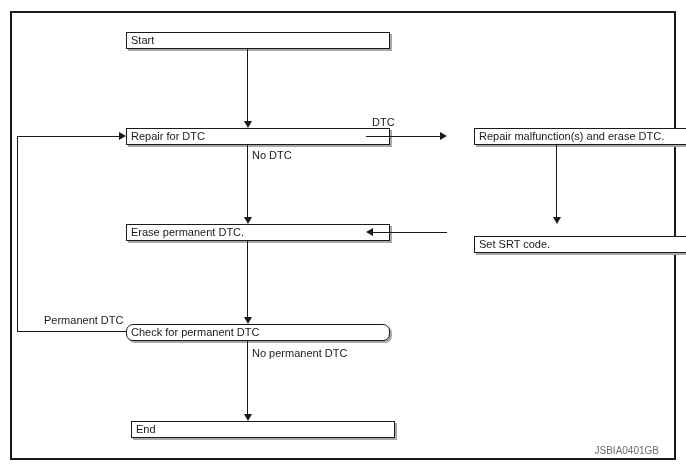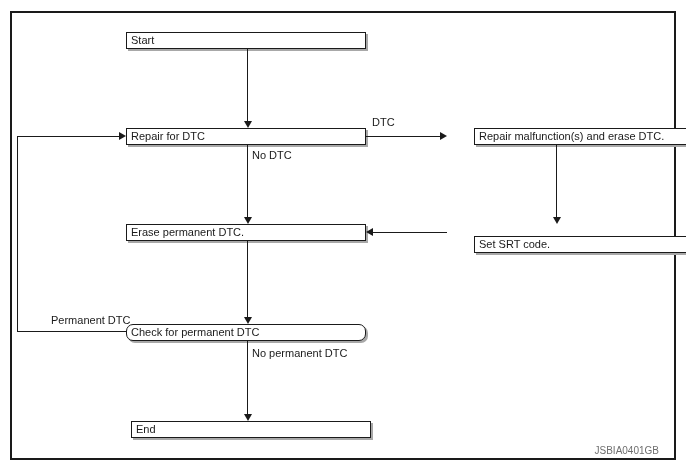--- a/index.html
+++ b/index.html
@@ -12,21 +12,21 @@
     position:absolute;left:10px;top:11px;width:662px;height:445px;
     border:2px solid #1a1a1a;background:#ffffff;
   }
   .node{
     position:absolute;box-sizing:border-box;height:17px;
     background:#ffffff;border:1px solid #1a1a1a;
     box-shadow:2px 2px 0 #a8a8a8;
     font-size:11px;line-height:15px;padding:0 0 0 4px;
     white-space:nowrap;overflow:hidden;
   }
-  .w-wide{width:240px;}
+  .w-wide{width:264px;}
   .w-right{width:214px;margin-left:27px;}
   .line{position:absolute;background:#1a1a1a;}
   .lbl{
     position:absolute;font-size:11px;line-height:11px;white-space:nowrap;
     color:#1a1a1a;
   }
   .arr{position:absolute;width:0;height:0;}
   .arr-down{border-left:4px solid transparent;border-right:4px solid transparent;border-top:7px solid #1a1a1a;}
   .arr-right{border-top:4px solid transparent;border-bottom:4px solid transparent;border-left:7px solid #1a1a1a;}
   .arr-left{border-top:4px solid transparent;border-bottom:4px solid transparent;border-right:7px solid #1a1a1a;}
@@ -71,17 +71,17 @@
   <div class="arr arr-down" style="left:244px;top:317px;"></div>
 
   <div class="line" style="left:247px;top:341px;width:1px;height:73px;"></div>
   <div class="arr arr-down" style="left:244px;top:414px;"></div>
   <div class="lbl" style="left:252px;top:348px;">No permanent DTC</div>
 
   <div class="line" style="left:17px;top:331px;width:109px;height:1px;"></div>
   <div class="line" style="left:17px;top:136px;width:1px;height:196px;"></div>
   <div class="line" style="left:17px;top:136px;width:102px;height:1px;"></div>
   <div class="arr arr-right" style="left:119px;top:132px;"></div>
-  <div class="lbl" style="left:51px;top:315px;text-align:center;">Permanent DTC</div>
+  <div class="lbl" style="left:44px;top:315px;text-align:center;">Permanent DTC</div>
 
   <div class="watermark">JSBIA0401GB</div>
 
 </div>
 
 </body></html>

